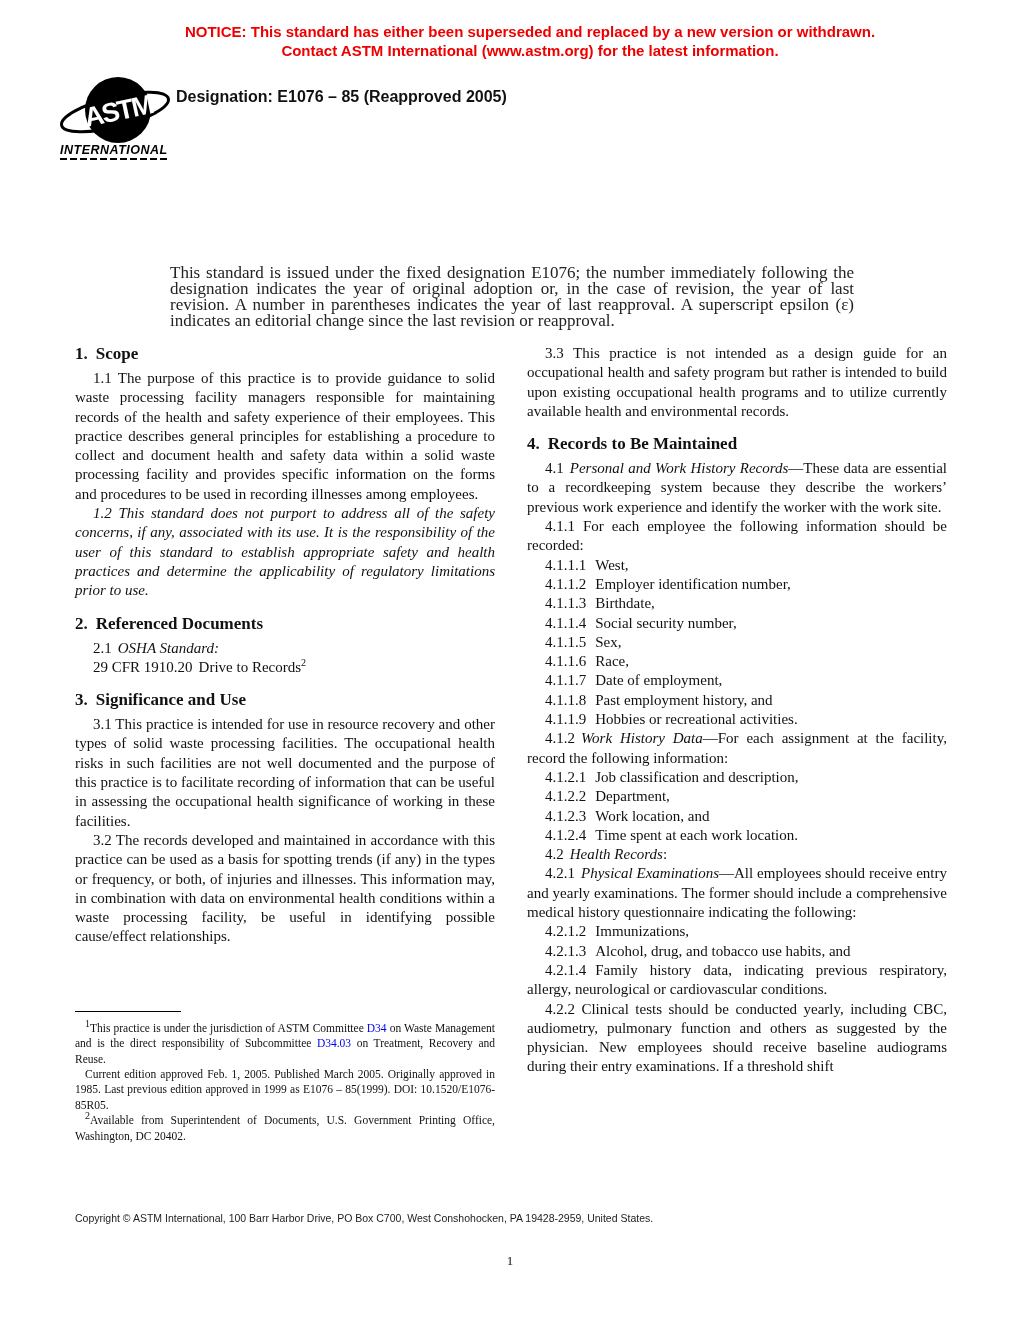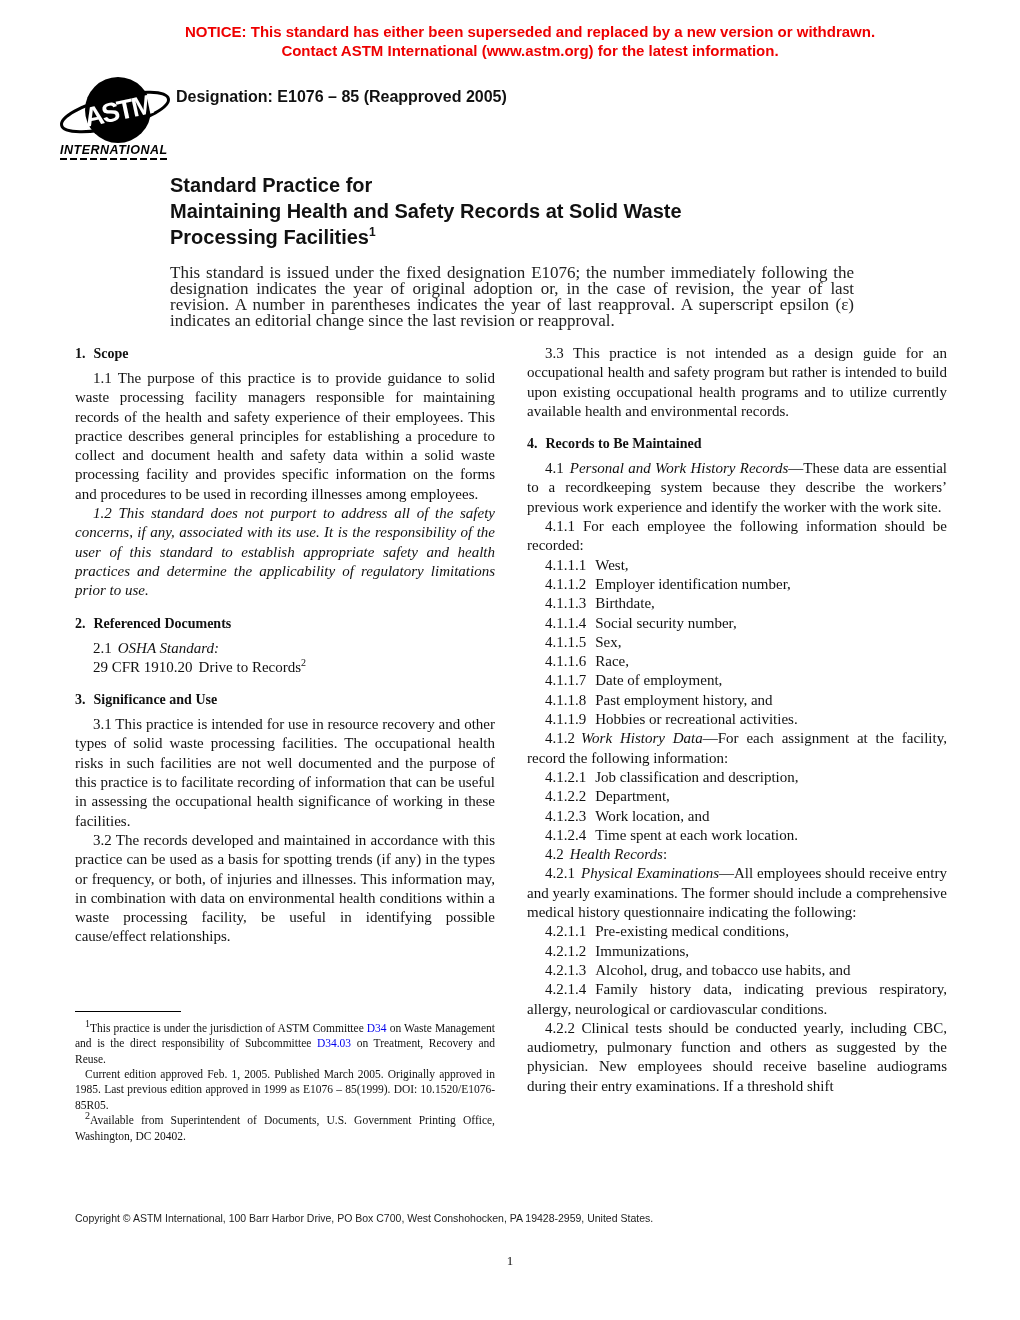--- a/index.html
+++ b/index.html
@@ -41,21 +41,21 @@
     font-size:17px; line-height:16px; text-align:justify; color:#222;
   }
   
   .body-cols {
     position:absolute; left:75px; top:344px; width:872px; height:800px;
     display:flex; gap:32px;
   }
   .col { width:420px; display:flex; flex-direction:column; }
   .col p { text-indent:18px; text-align:justify; font-size:15px; line-height:19.3px; }
   .sec-heading {
-    font-weight:bold; font-size:14px; line-height:19px;
+    font-weight:bold; font-size:17px; line-height:19px;
     margin-top:13px; margin-bottom:6px;
   }
   .sec-heading:first-child { margin-top:0; }
   .sec-heading .sec-label { margin-left:8px; }
   .i { font-style:italic; }
   .num { margin-right:6px; }
   .itemnum { margin-right:9px; }
   sup { font-size:10px; line-height:0; }
   
   .footnotes { margin-top:auto; font-size:11.5px; line-height:15.4px; text-align:justify; }
@@ -88,25 +88,20 @@
       <ellipse cx="57" cy="40" rx="55" ry="15" fill="none" stroke="#000" stroke-width="3" transform="rotate(-14 57 40)"></ellipse>
       <circle cx="60" cy="38" r="33" fill="#000"></circle>
       <text x="60" y="48" text-anchor="middle" fill="#fff" font-family="Liberation Sans, sans-serif" font-weight="bold" font-size="27" transform="rotate(-12 60 38)" letter-spacing="-2">ASTM</text>
       <text x="2" y="82" fill="#000" font-family="Liberation Sans, sans-serif" font-weight="bold" font-style="italic" font-size="12.5" letter-spacing="0.5">INTERNATIONAL</text>
       <line x1="2" y1="87" x2="112" y2="87" stroke="#000" stroke-width="2" stroke-dasharray="7 3"></line>
     </svg>
   </div>
 
   <div class="designation">Designation: E1076 – 85 (Reapproved 2005)</div>
 
-  <div class="title-block">
-    <div>Standard Practice for</div>
-    <div>Maintaining Health and Safety Records at Solid Waste</div>
-    <div><span>Processing Facilities</span><sup>1</sup></div>
-  </div>
 
   <div class="issue-note">This standard is issued under the fixed designation E1076; the number immediately following the designation indicates the year of original adoption or, in the case of revision, the year of last revision. A number in parentheses indicates the year of last reapproval. A superscript epsilon (ε) indicates an editorial change since the last revision or reapproval.</div>
 
   <div class="body-cols">
 
     <div class="col">
       <div class="sec-heading">
         <span>1.</span><span class="sec-label">Scope</span>
       </div>
       <p>1.1 The purpose of this practice is to provide guidance to solid waste processing facility managers responsible for maintaining records of the health and safety experience of their employees. This practice describes general principles for establishing a procedure to collect and document health and safety data within a solid waste processing facility and provides specific information on the forms and procedures to be used in recording illnesses among employees.</p>
@@ -164,21 +159,20 @@
       <p><span class="itemnum">4.1.2.2</span><span>Department,</span></p>
       <p><span class="itemnum">4.1.2.3</span><span>Work location, and</span></p>
       <p><span class="itemnum">4.1.2.4</span><span>Time spent at each work location.</span></p>
 
       <p>
         <span class="num">4.2</span><span class="i">Health Records</span><span>:</span>
       </p>
       <p>
         <span class="num">4.2.1</span><span class="i">Physical Examinations</span><span>—All employees should receive entry and yearly examinations. The former should include a comprehensive medical history questionnaire indicating the following:</span>
       </p>
-      <p><span class="itemnum">4.2.1.1</span><span>Pre-existing medical conditions,</span></p>
       <p><span class="itemnum">4.2.1.2</span><span>Immunizations,</span></p>
       <p><span class="itemnum">4.2.1.3</span><span>Alcohol, drug, and tobacco use habits, and</span></p>
       <p><span class="itemnum">4.2.1.4</span><span>Family history data, indicating previous respiratory, allergy, neurological or cardiovascular conditions.</span></p>
 
       <p>4.2.2 Clinical tests should be conducted yearly, including CBC, audiometry, pulmonary function and others as suggested by the physician. New employees should receive baseline audiograms during their entry examinations. If a threshold shift</p>
     </div>
   </div>
 
   <div class="copyright">Copyright © ASTM International, 100 Barr Harbor Drive, PO Box C700, West Conshohocken, PA 19428-2959, United States.</div>
 

